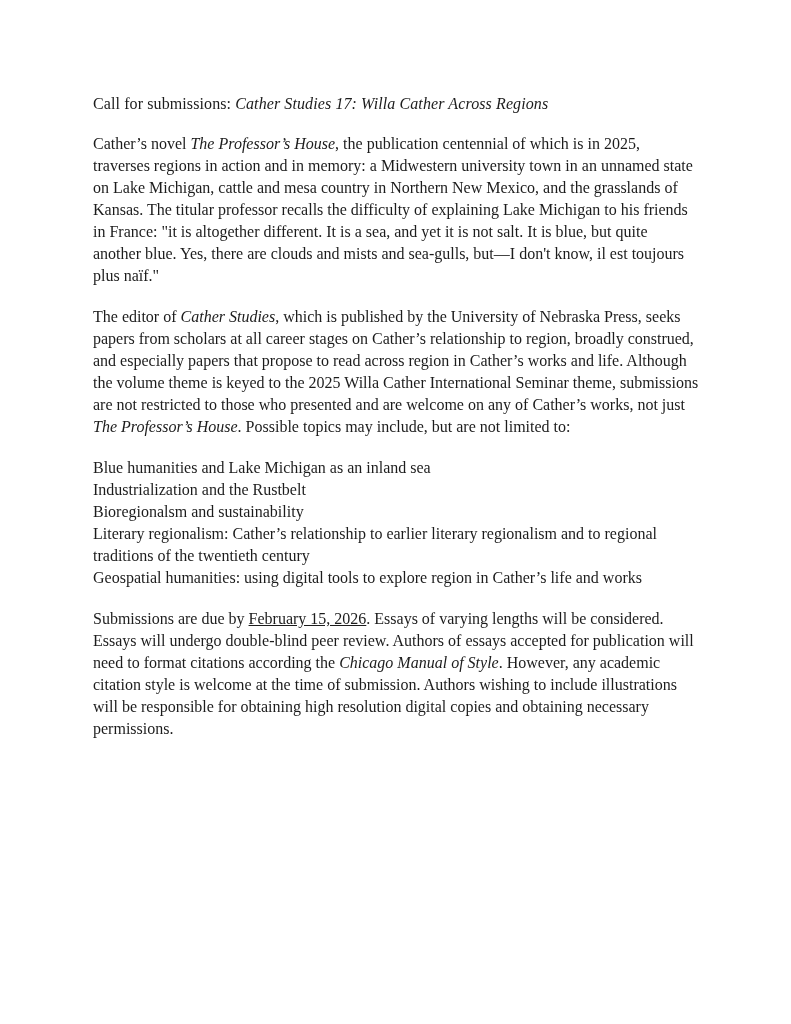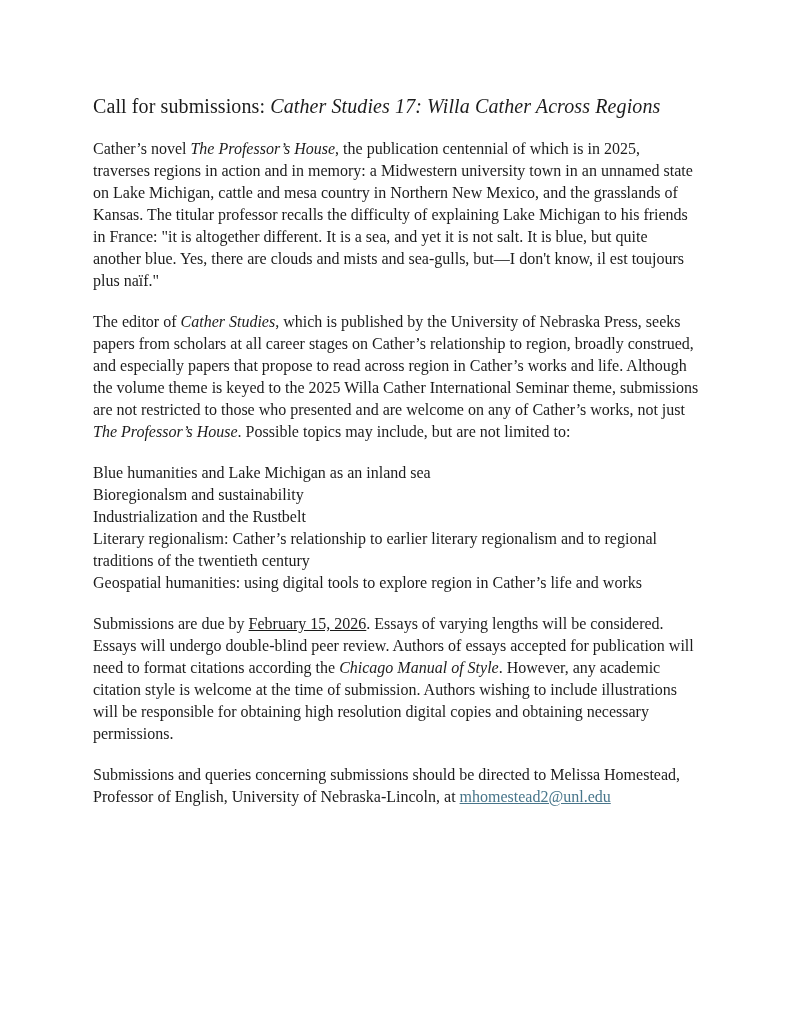--- a/index.html
+++ b/index.html
@@ -13,21 +13,21 @@
     height: 1024px;
     margin: 0 auto;
     background: #ffffff;
     box-sizing: border-box;
     padding: 94px 92px 0 93px;
     font-family: "Liberation Serif", "DejaVu Serif", serif;
     color: #1c1c1c;
     overflow: hidden;
   }
   .doc-title {
-    font-size: 20px;
+    font-size: 16px;
     font-weight: normal;
     margin: 0 0 19px 0;
     line-height: 1.25;
     letter-spacing: 0.1px;
   }
   .para {
     font-size: 16px;
     line-height: 1.375;
     margin: 0 0 19px 0;
   }
@@ -53,23 +53,22 @@
 <div class="page">
 
   <h1 class="doc-title"><span>Call for submissions: </span><span class="it">Cather Studies 17: Willa Cather Across Regions</span></h1>
 
   <p class="para"><span>Cather’s novel </span><span class="it">The Professor’s House</span><span>, the publication centennial of which is in 2025, traverses regions in action and in memory: a Midwestern university town in an unnamed state on Lake Michigan, cattle and mesa country in Northern New Mexico, and the grasslands of Kansas. The titular professor recalls the difficulty of explaining Lake Michigan to his friends in France: "it is altogether different. It is a sea, and yet it is not salt. It is blue, but quite another blue. Yes, there are clouds and mists and sea-gulls, but—I don't know, il est toujours plus naïf."</span></p>
 
   <p class="para"><span>The editor of </span><span class="it">Cather Studies</span><span>, which is published by the University of Nebraska Press, seeks papers from scholars at all career stages on Cather’s relationship to region, broadly construed, and especially papers that propose to read across region in Cather’s works and life. Although the volume theme is keyed to the 2025 Willa Cather International Seminar theme, submissions are not restricted to those who presented and are welcome on any of Cather’s works, not just </span><span class="it">The Professor’s House</span><span>. Possible topics may include, but are not limited to:</span></p>
 
   <div class="topics">
     <div class="topic-line">Blue humanities and Lake Michigan as an inland sea</div>
+    <div class="topic-line">Industrialization and the Rustbelt</div>
     <div class="topic-line">Bioregionalsm and sustainability</div>
-    <div class="topic-line">Industrialization and the Rustbelt</div>
     <div class="topic-line">Literary regionalism: Cather’s relationship to earlier literary regionalism and to regional traditions of the twentieth century</div>
     <div class="topic-line">Geospatial humanities: using digital tools to explore region in Cather’s life and works</div>
   </div>
 
   <p class="para"><span>Submissions are due by </span><span class="ul">February 15, 2026</span><span>. Essays of varying lengths will be considered. Essays will undergo double-blind peer review. Authors of essays accepted for publication will need to format citations according the </span><span class="it">Chicago Manual of Style</span><span>. However, any academic citation style is welcome at the time of submission. Authors wishing to include illustrations will be responsible for obtaining high resolution digital copies and obtaining necessary permissions.</span></p>
 
-  <p class="para"><span>Submissions and queries concerning submissions should be directed to Melissa Homestead, Professor of English, University of Nebraska-Lincoln, at </span><a class="email-link">mhomestead2@unl.edu</a></p>
 
 </div>
 
 </body></html>

